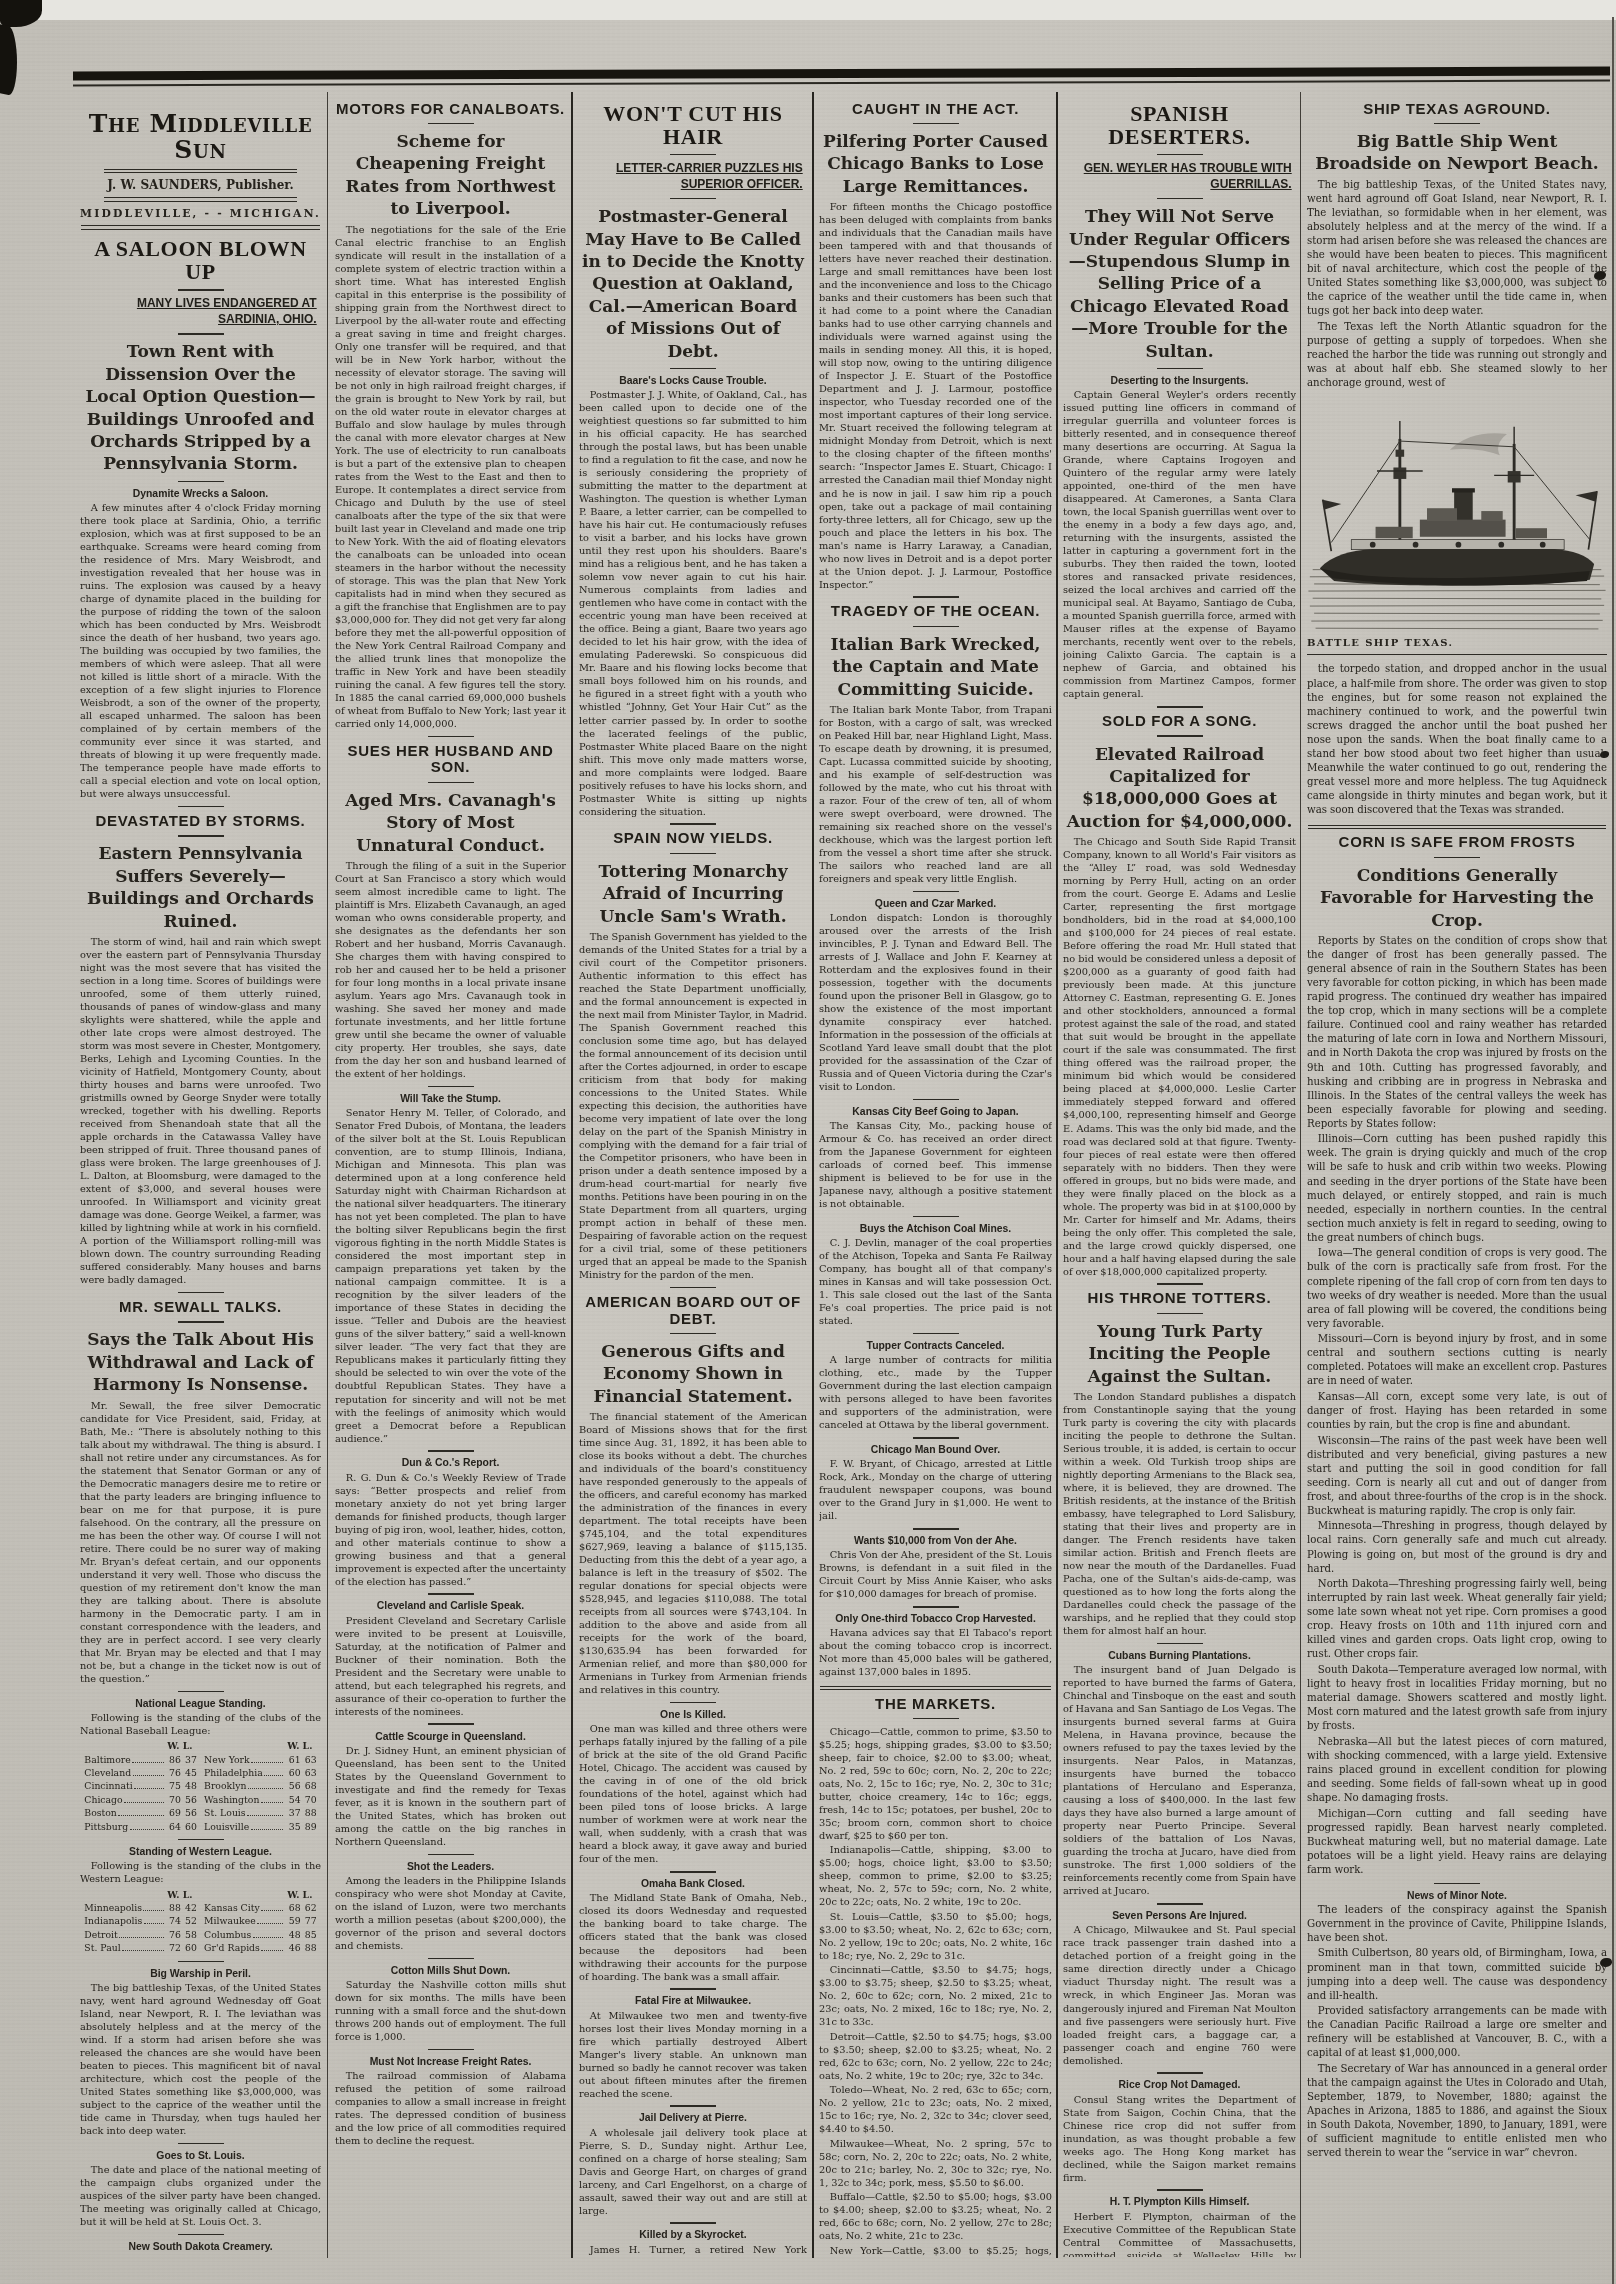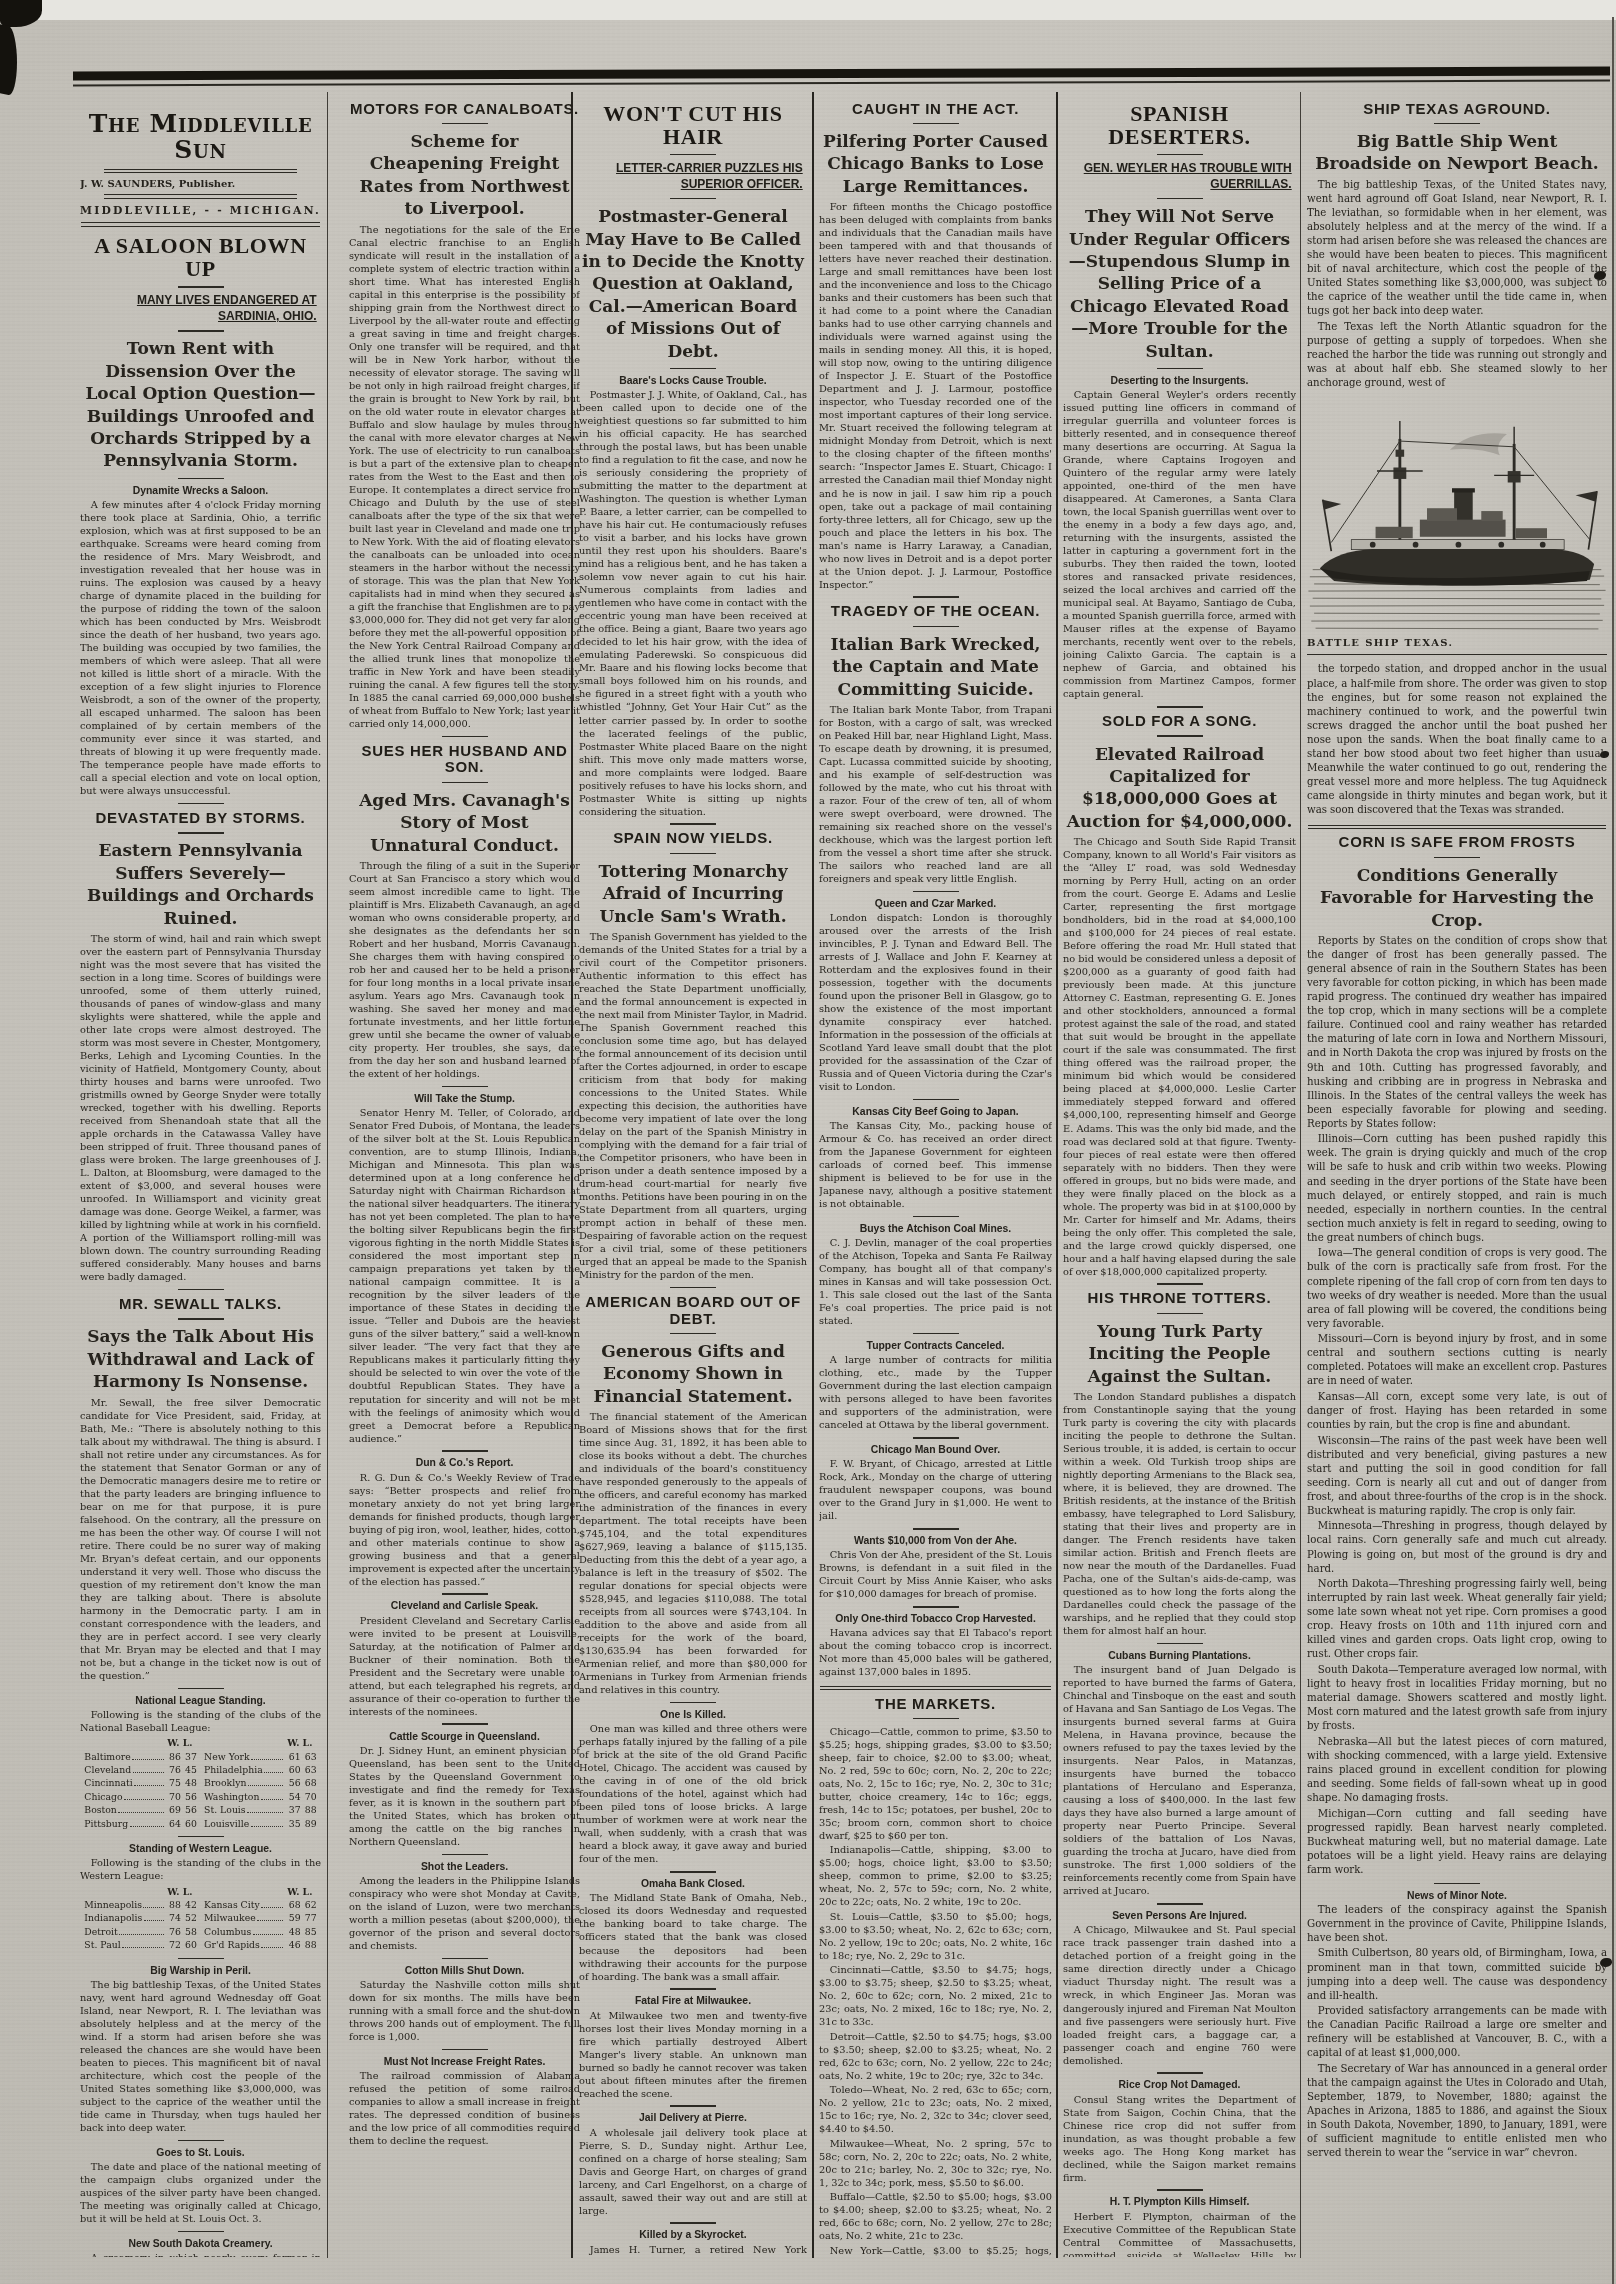--- a/index.html
+++ b/index.html
@@ -19,33 +19,33 @@
   .spot.s1{right:10px;top:271px;width:12.2px;height:8.6px;}
   .spot.s2{right:7.2px;top:751px;width:9.3px;height:7.2px;}
   .spot.s3{right:4.3px;top:1958px;width:11.5px;height:9.3px;}
 
   .divider{position:absolute;top:92px;bottom:26px;width:1.4px;background:#403d37;}
   .divider.heavy{width:2.2px;background:#26241f;}
   .d1{left:327px;} .d2{left:571px;} .d3{left:812px;} .d4{left:1056px;} .d5{left:1300px;}
 
   .col{position:absolute;top:95px;bottom:27px;overflow:hidden;}
   .c0{left:80px;width:241px;}
-  .c1{left:349px;width:231px;}
+  .c1{left:335px;width:231px;}
   .c2{left:579px;width:228px;}
   .c3{left:819px;width:233px;}
   .c4{left:1063px;width:233px;}
   .c5{left:1307px;width:300px;}
 
   
   .masthead{margin-top:16px;}
   .mast-title{font-size:25px;font-weight:bold;text-align:center;font-variant:small-caps;
               letter-spacing:0.7px;color:#1b1813;line-height:1.05;}
   .mast-rule{height:2.9px;border-top:0.7px solid #2c2a24;border-bottom:0.7px solid #2c2a24;margin:5px 24.4px;}
   .mast-rule.wide{margin:5px 1.4px;border-top:1.4px solid #2c2a24;}
-  .mast-pub{font-weight:bold;font-size:10px;}
+  .mast-pub{font-weight:bold;font-size:12px;text-align:center;}
   .mast-loc{font-weight:bold;font-size:10.8px;text-align:center;letter-spacing:2.2px;}
 
   
   .b-h1{font-family:"Liberation Serif",serif;font-weight:bold;font-size:22px;line-height:1.05;
         text-align:center;letter-spacing:0.7px;margin:7.2px 0 2.9px;color:#1c1914;}
   .b-h2{font-family:"Liberation Sans",sans-serif;font-weight:700;font-size:15px;line-height:1.1;
         text-align:center;letter-spacing:0.7px;margin:5.7px 0 1.4px;color:#201d17;}
   .b-deck{font-family:"Liberation Sans",sans-serif;font-weight:700;font-size:12px;line-height:1.3;
         text-align:right;margin:2.9px 4.3px;color:#22201a;text-decoration:underline;}
   .b-sub{font-weight:bold;font-size:17px;line-height:1.32;text-align:center;margin:2.9px 2.9px;}

